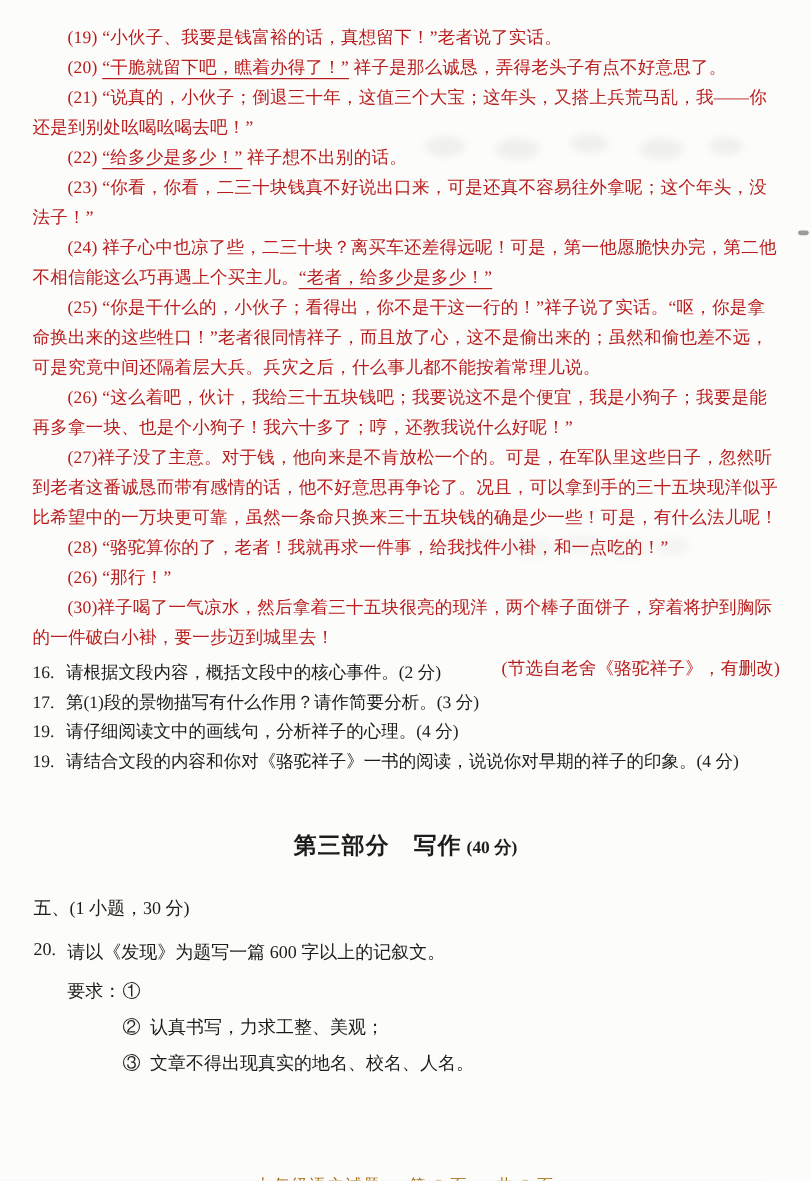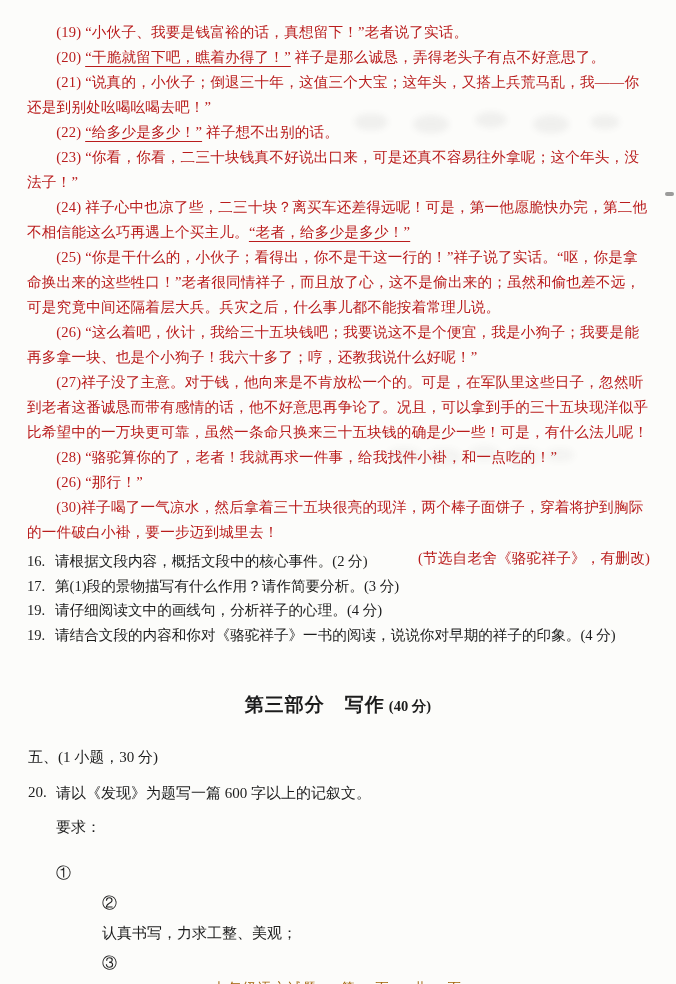--- a/index.html
+++ b/index.html
@@ -97,21 +97,21 @@
     display: flex;
   }
   .prompt-row .q-num { flex: 0 0 28px; }
 
   .req-block {
     position: absolute;
     left: 56px; top: 812px;
     font-size: 15px;
     line-height: 30px;
   }
-  .req-row { display: flex; flex-direction: column; }
+  .req-row { display: flex; }
   .req-label { flex: 0 0 46px; }
   .req-indent { margin-left: 46px; }
   .req-marker { margin-right: 8px; }
 
   .footer {
     position: absolute;
     left: 0; right: 0; top: 943px;
     text-align: center;
     font-size: 13px;
     color: #a16207;

